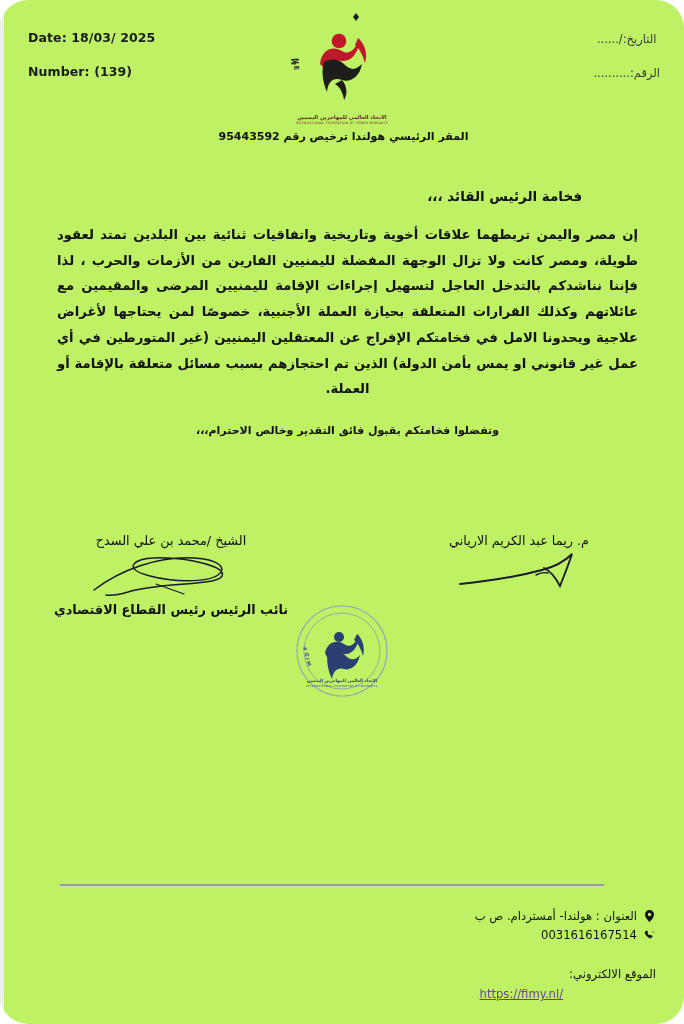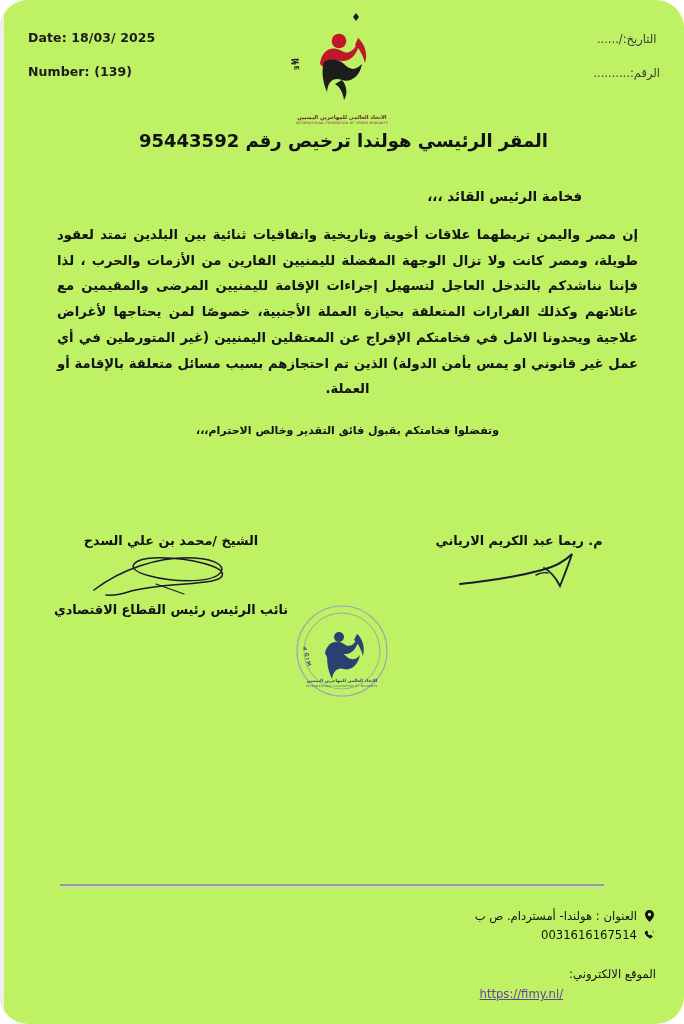--- a/index.html
+++ b/index.html
@@ -88,21 +88,21 @@
     letter-spacing: .25px;
     direction: ltr;
     line-height: 1.3;
   }
 
   .hq-line {
     position: absolute;
     left: 3px; right: 0;
     top: 130px;
     text-align: center;
-    font-size: 18px;
+    font-size: 11px;
     font-weight: 700;
     color: #111;
     direction: rtl;
   }
 
   
   .body-area {
     position: relative;
     padding: 0 46px 0 57px;
     direction: rtl;
@@ -146,21 +146,21 @@
     position: absolute;
     top: 0;
     width: 250px;
     text-align: center;
     direction: rtl;
   }
   .sig-right { right: 40px; }
   .sig-left  { left: 46px; }
   .sig-name {
     font-size: 12.8px;
-    font-weight: 700;
+    font-weight: 400;
     color: #101010;
     white-space: nowrap;
   }
   .sig-scribble { height: 54px; }
   .sig-scribble svg { display: block; margin: 0 auto; }
   .sig-title {
     font-size: 12.8px;
     font-weight: 600;
     color: #101010;
     white-space: nowrap;

